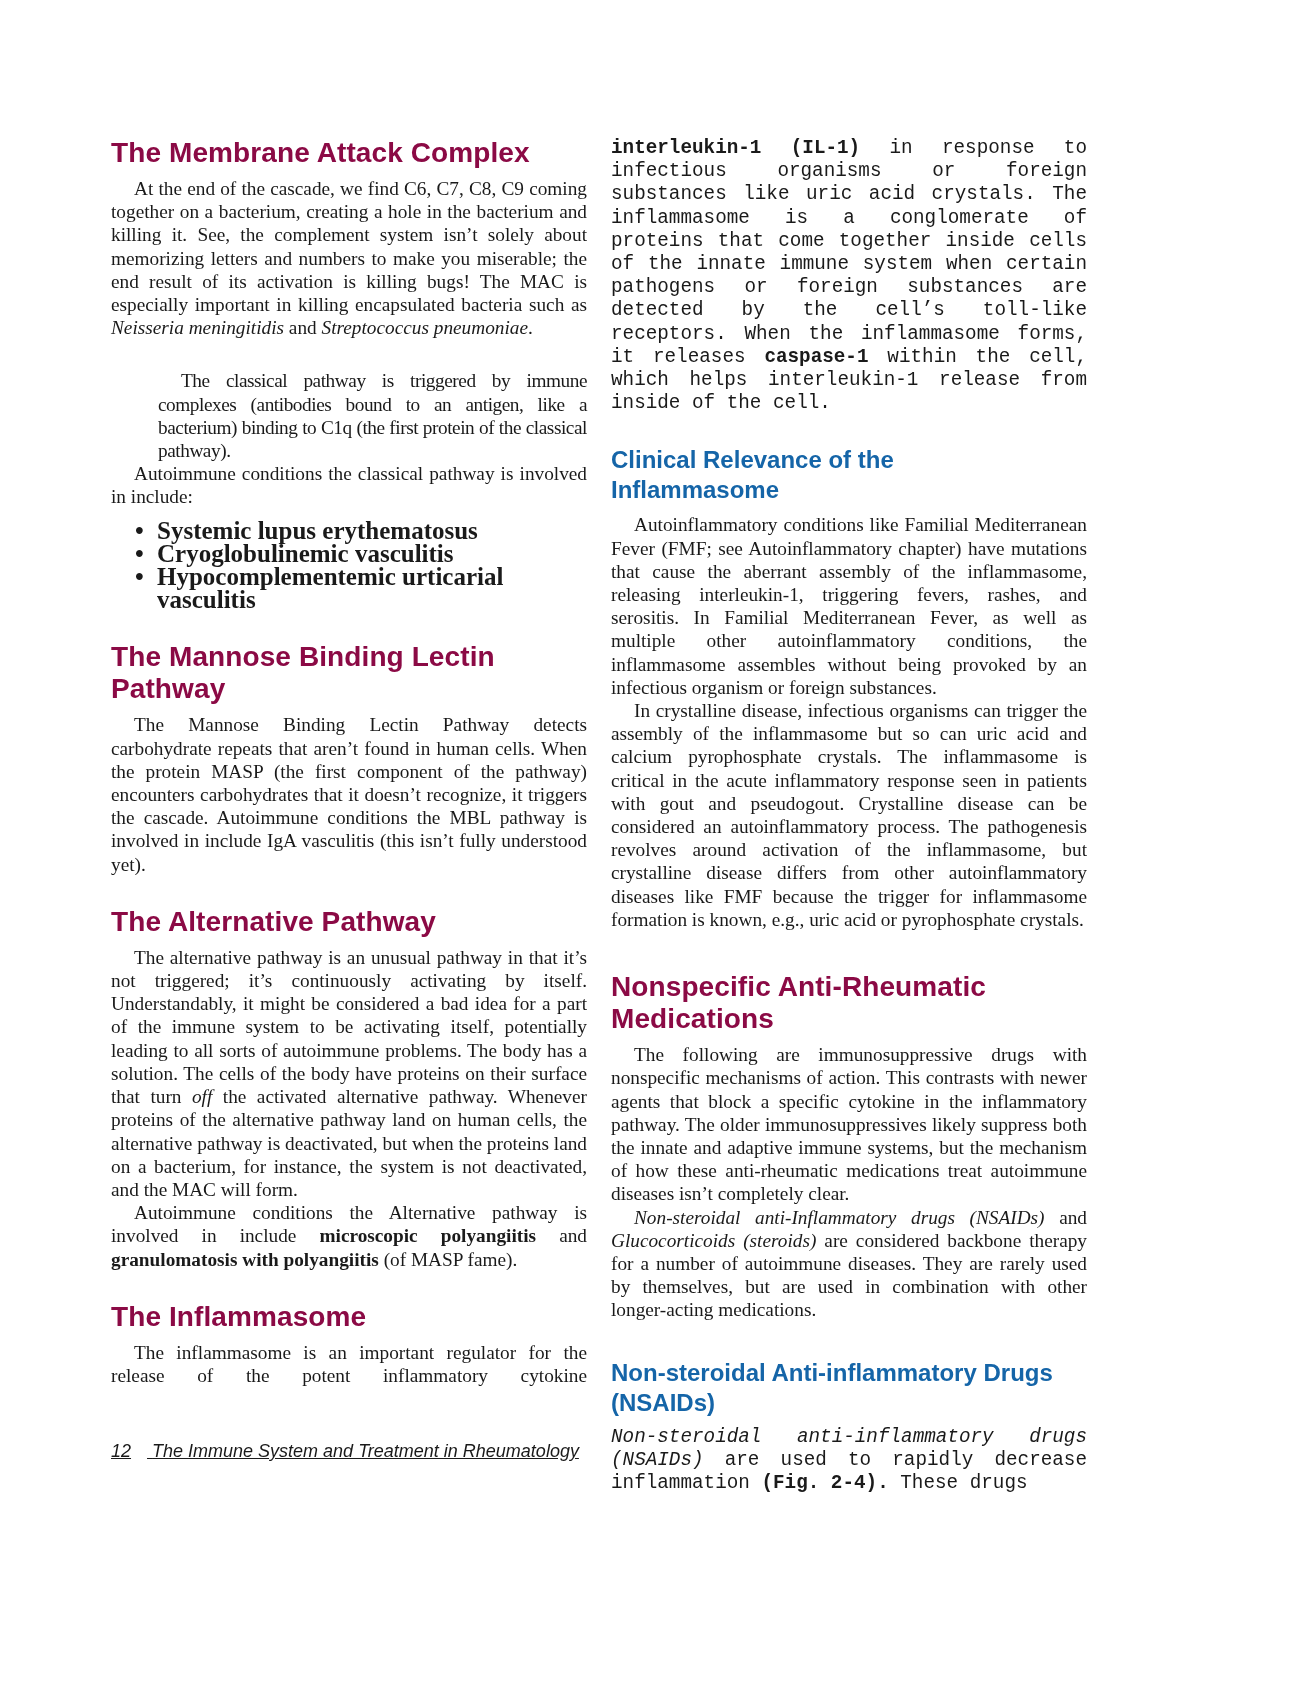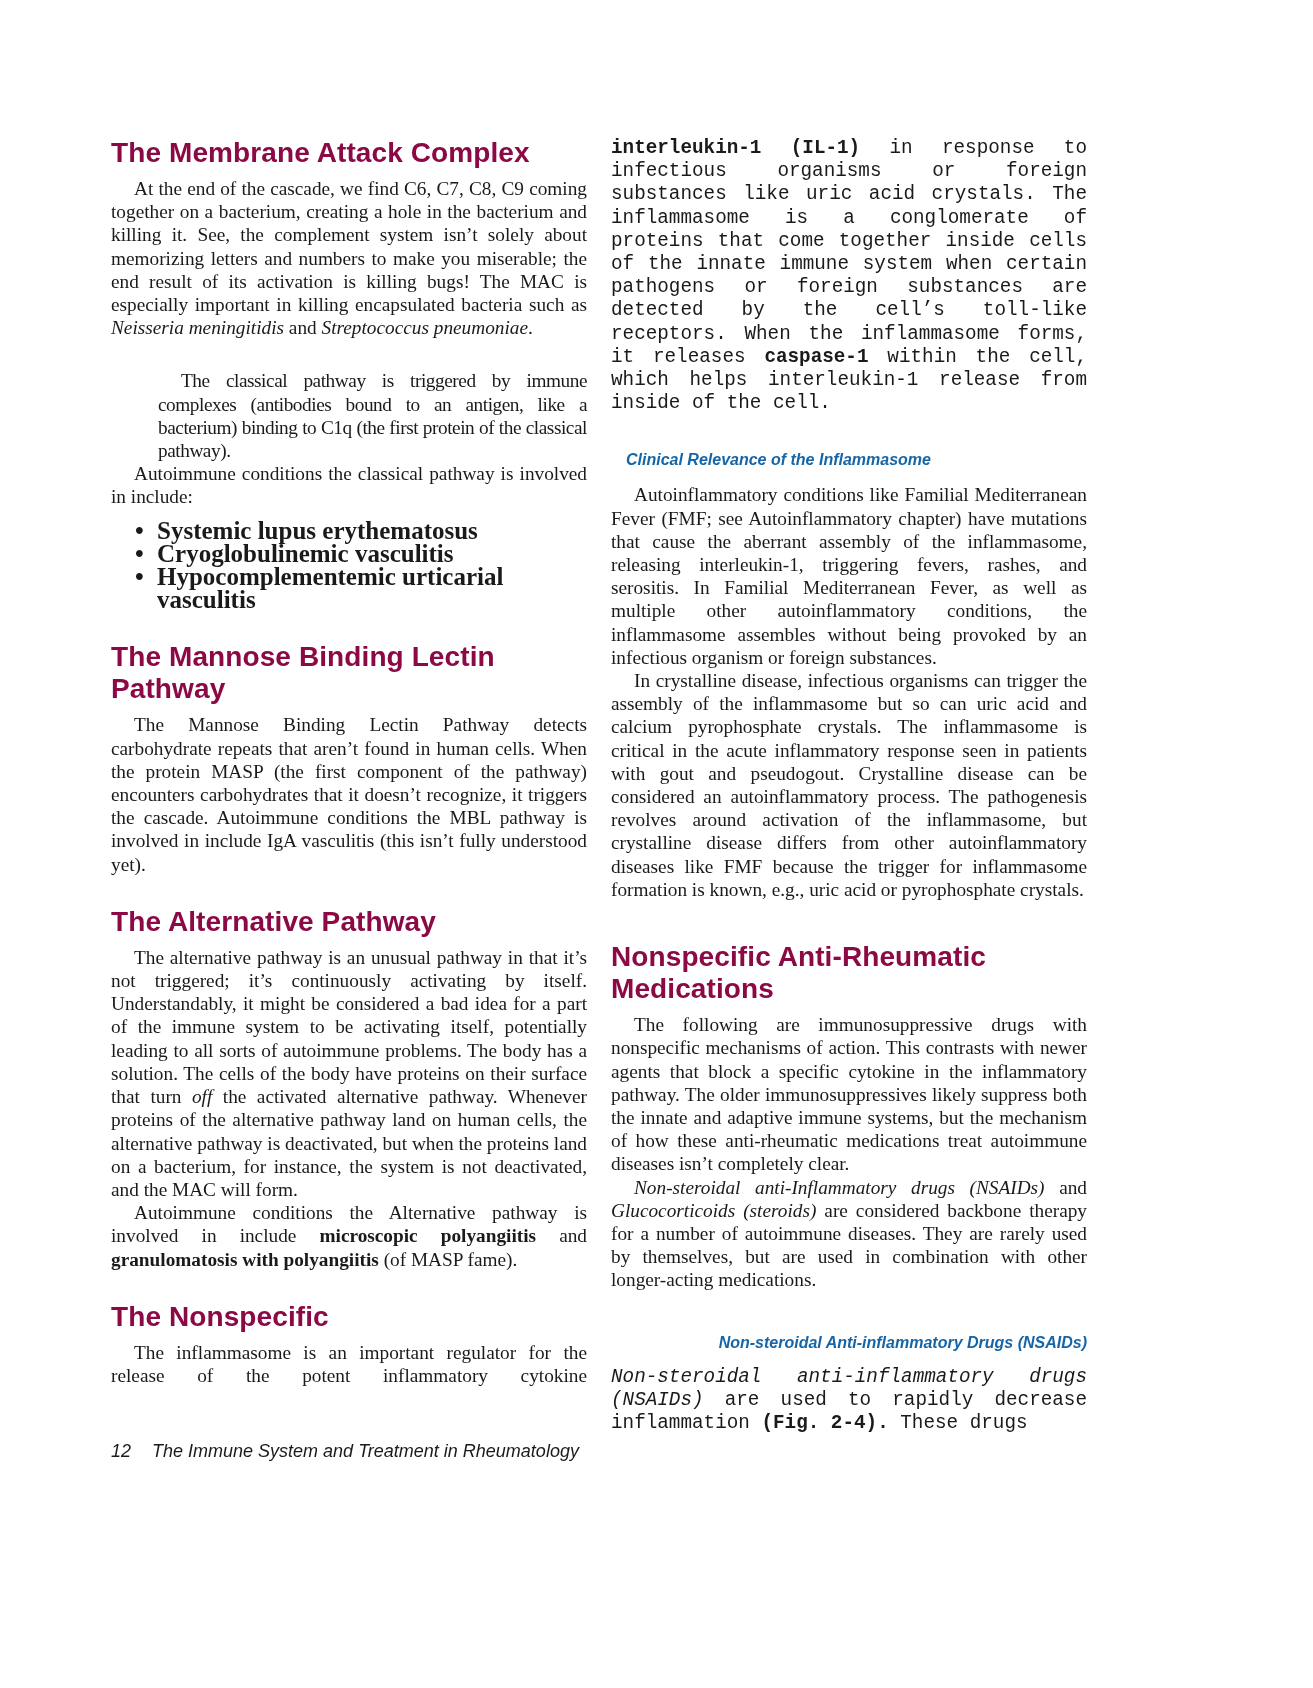--- a/index.html
+++ b/index.html
@@ -8,42 +8,42 @@
   .col { position: absolute; top: 137px; width: 476px; }
   .col-left { left: 111px; }
   .col-right { left: 611px; }
   h2 {
     font-family: "Liberation Sans", sans-serif;
     font-weight: bold; font-size: 28px; line-height: 32px;
     color: #8b0a45; margin: 0 0 8px 0; letter-spacing: 0.1px;
   }
   h3 {
     font-family: "Liberation Sans", sans-serif;
-    font-weight: bold; font-style: italic; font-size: 16px; line-height: 30px;
-    color: #1565a8; margin: 0 0 8px 0; text-align: right;
+    font-weight: bold; font-size: 24px; line-height: 30px;
+    color: #1565a8; margin: 0 0 8px 0;
   }
   p {
     font-family: "Liberation Serif", serif;
     font-size: 19.3px; line-height: 23.2px; color: #1a1a1a;
     margin: 0; text-align: justify; text-indent: 23px;
   }
   p.noindent { text-indent: 0; font-family: Liberation Mono, monospace; }
   .sec { margin-bottom: 30px; }
   ul { margin: 10px 0 0 0; padding-left: 46px; list-style: none; }
   li {
     font-family: "Liberation Serif", serif; font-weight: bold;
     font-size: 25px; line-height: 23.2px; color: #1a1a1a; position: relative;
   }
   li::before { content: "\2022"; position: absolute; left: -22px; }
   b { font-weight: bold; }
   i { font-style: italic; }
   .footer {
     position: absolute; left: 111px; top: 1441px;
     font-family: "Liberation Sans", sans-serif; font-style: italic;
-    font-size: 18px; color: #1a1a1a;
+    font-size: 18px; color: #1a1a1a; text-decoration: underline;
   }
   .footer .num { margin-right: 16px; }
 </style>
 </head>
 <body>
 
 <div class="page">
 
   <div class="col col-left">
 
@@ -67,21 +67,21 @@
       <p>The Mannose Binding Lectin Pathway detects carbohydrate repeats that aren’t found in human cells. When the protein MASP (the first component of the pathway) encounters carbohydrates that it doesn’t recognize, it triggers the cascade. Autoimmune conditions the MBL pathway is involved in include IgA vasculitis (this isn’t fully understood yet).</p>
     </div>
 
     <div class="sec">
       <h2>The Alternative Pathway</h2>
       <p><span>The alternative pathway is an unusual pathway in that it’s not triggered; it’s continuously activating by itself. Understandably, it might be considered a bad idea for a part of the immune system to be activating itself, potentially leading to all sorts of autoimmune problems. The body has a solution. The cells of the body have proteins on their surface that turn </span><i>off</i><span> the activated alternative pathway. Whenever proteins of the alternative pathway land on human cells, the alternative pathway is deactivated, but when the proteins land on a bacterium, for instance, the system is not deactivated, and the MAC will form.</span></p>
       <p><span>Autoimmune conditions the Alternative pathway is involved in include </span><b>microscopic polyangiitis</b><span> and </span><b>granulomatosis with polyangiitis</b><span> (of MASP fame).</span></p>
     </div>
 
     <div class="sec">
-      <h2>The Nonspecific</h2>
+      <h2>The Inflammasome</h2>
       <p style="text-align-last: justify;">The inflammasome is an important regulator for the release of the potent inflammatory cytokine</p>
     </div>
   </div>
 
   <div class="col col-right">
 
     <div class="sec">
       <p class="noindent"><b>interleukin-1 (IL-1)</b><span> in response to infectious organisms or foreign substances like uric acid crystals. The inflammasome is a conglomerate of proteins that come together inside cells of the innate immune system when certain pathogens or foreign substances are detected by the cell’s toll-like receptors. When the inflammasome forms, it releases </span><b>caspase-1</b><span> within the cell, which helps interleukin-1 release from inside of the cell.</span></p>
     </div>
 

